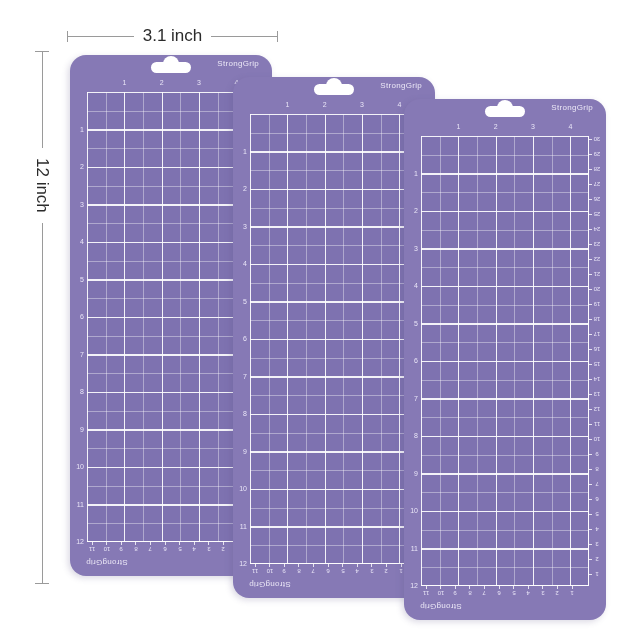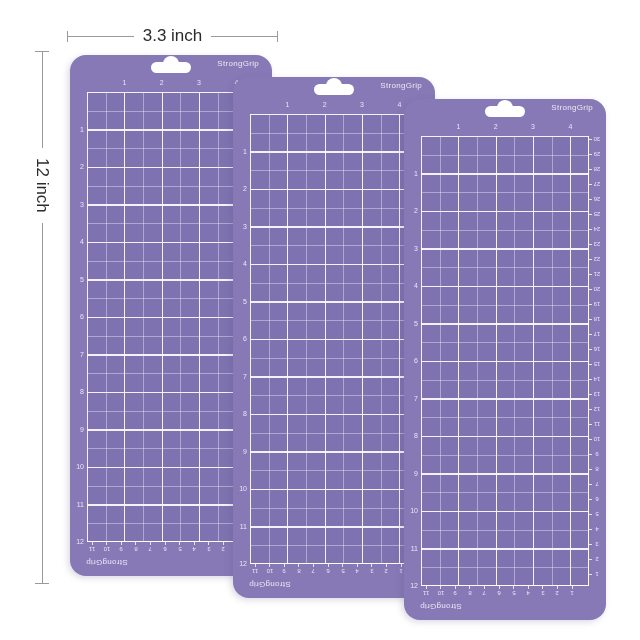--- a/index.html
+++ b/index.html
@@ -61,21 +61,21 @@
          writing-mode:vertical-rl;white-space:nowrap;}
 </style>
 </head>
 <body>
 
 <div id="canvas">
 
   <div class="dim-h">
     <span class="tick-v"></span>
     <span class="dim-line-h"></span>
-    <span class="dim-label">3.3 inch</span>
+    <span class="dim-label">3.1 inch</span>
     <span class="dim-line-h"></span>
     <span class="tick-v"></span>
   </div>
 
   <div class="dim-v">
     <span class="tick-h"></span>
     <span class="dim-line-v seg-top"></span>
     <span class="dim-label-v">12 inch</span>
     <span class="dim-line-v seg-bottom"></span>
     <span class="tick-h"></span>

